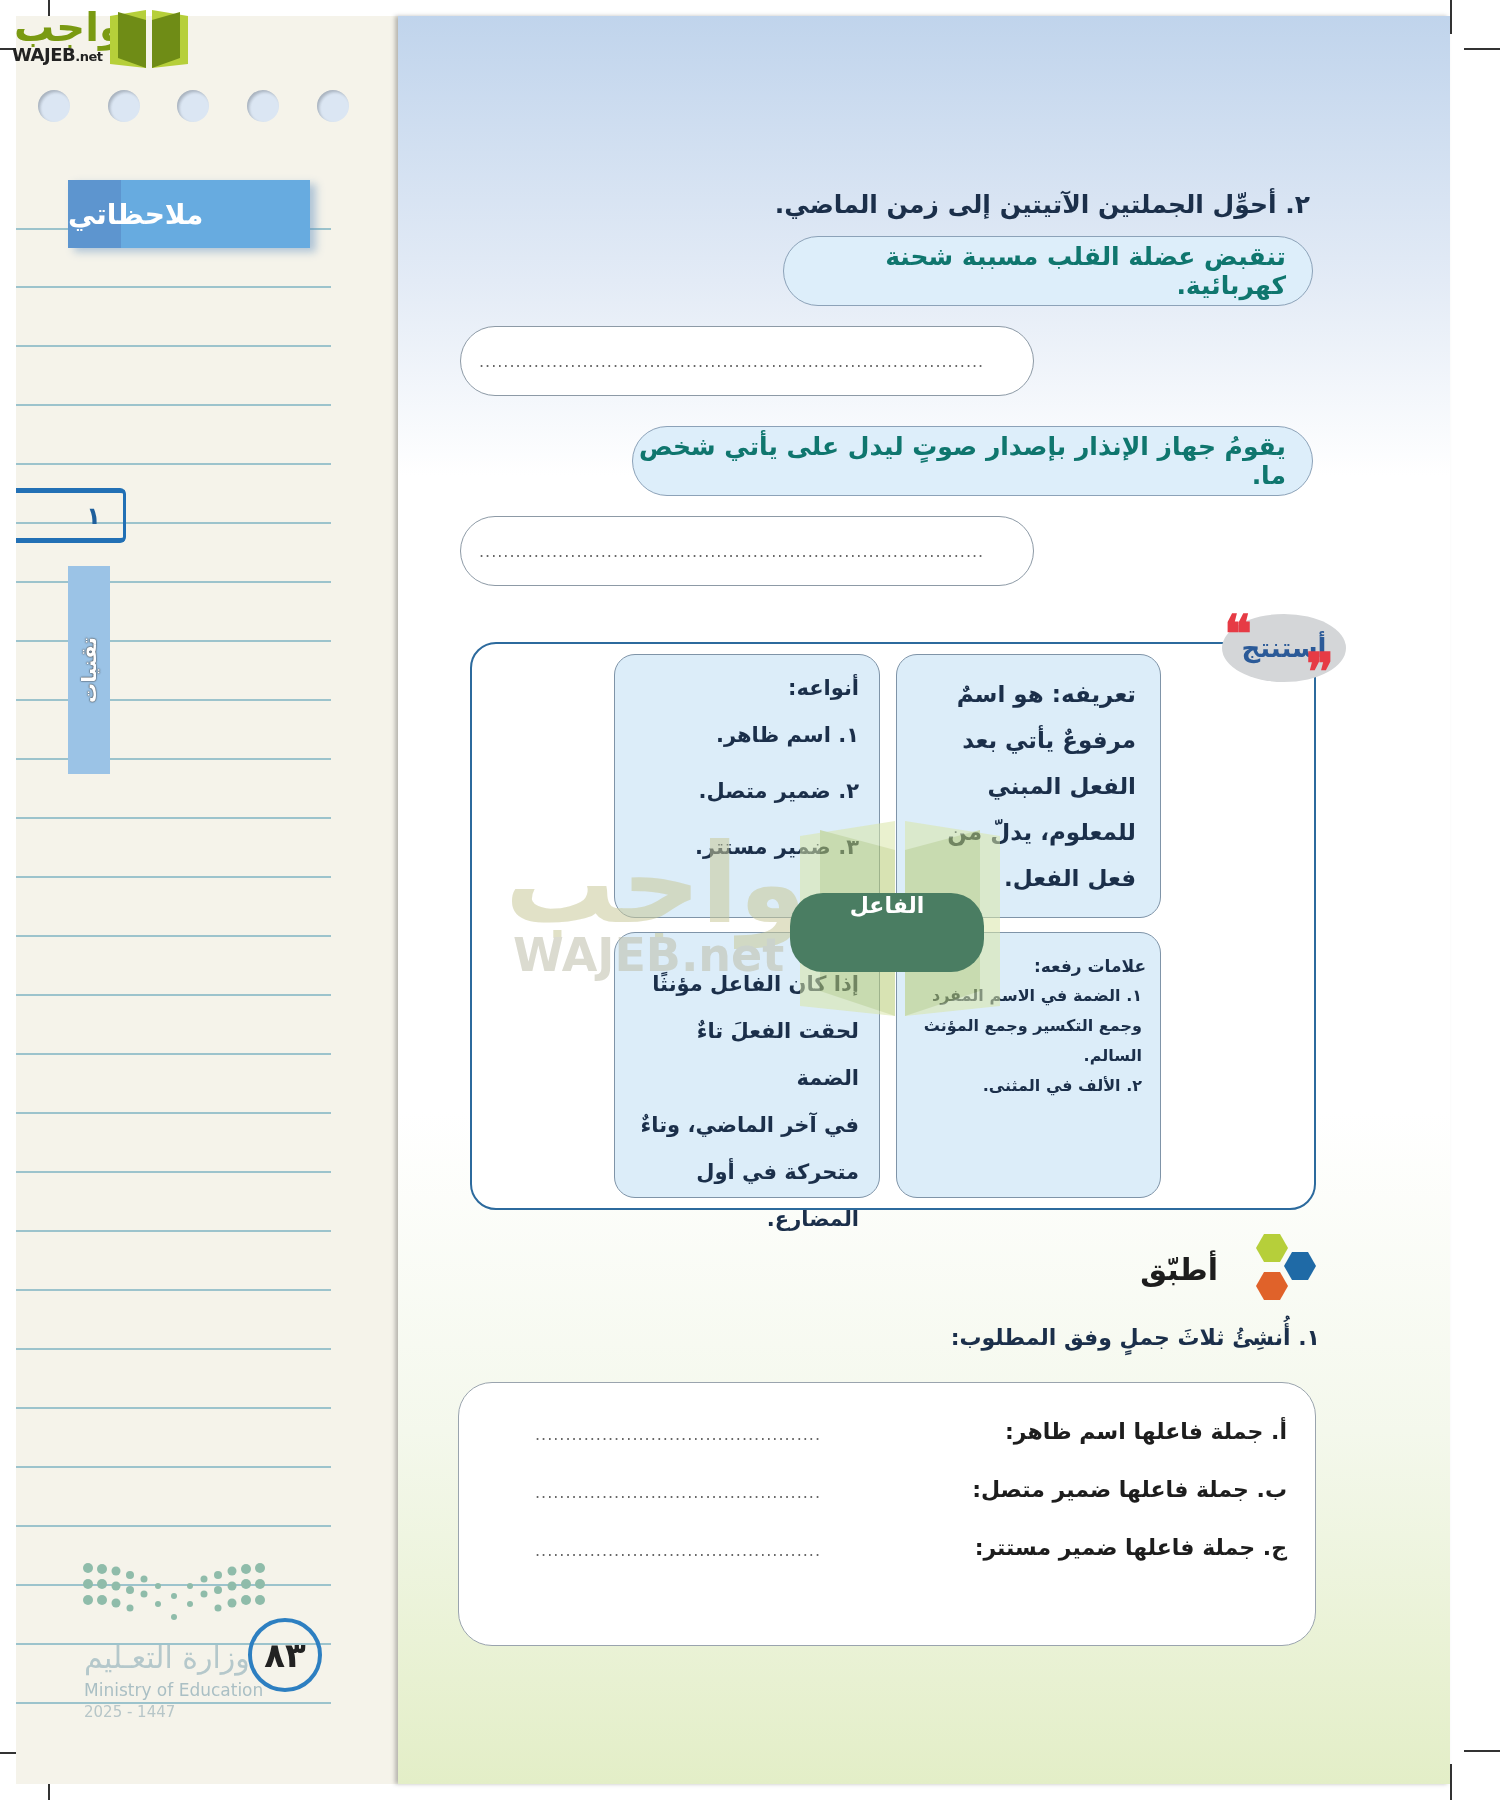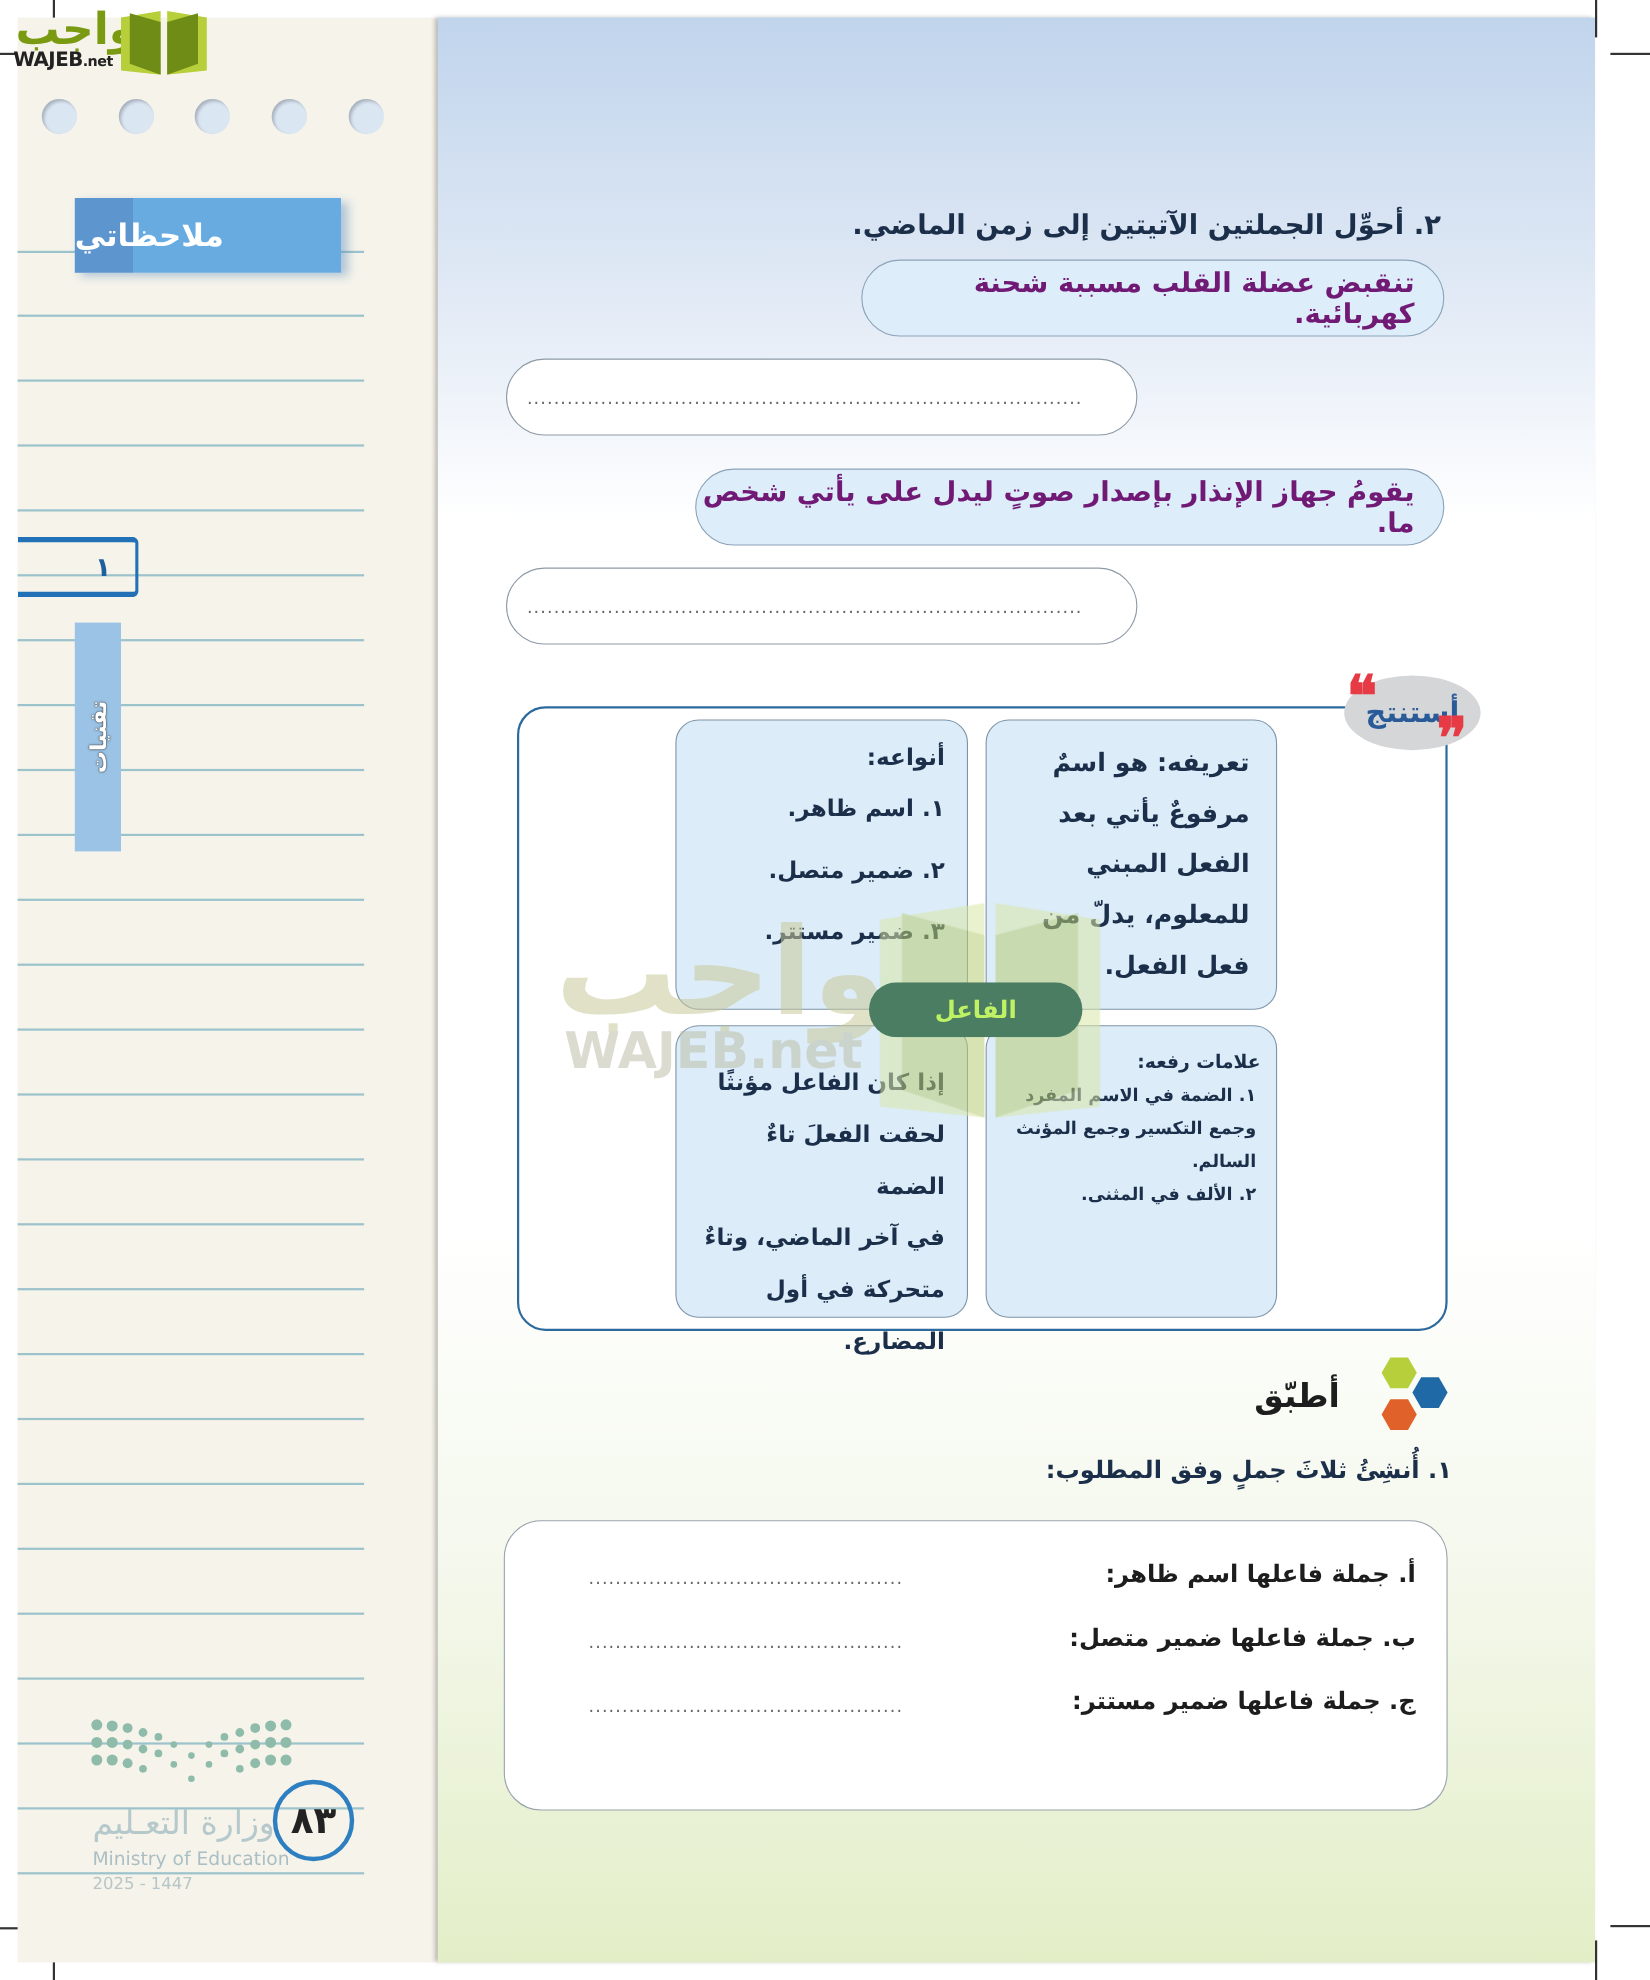--- a/index.html
+++ b/index.html
@@ -63,21 +63,21 @@
 
   
   .page {
     position:absolute; left:398px; top:16px; width:1052px; height:1768px;
     background:linear-gradient(180deg,#c0d4ec 0%,#e3ebf6 15%,#ffffff 26%,#ffffff 62%,#f4f8ec 80%,#e3eec7 100%);
     box-shadow:-3px 0 4px rgba(0,0,0,0.25);
   }
   .q-title { position:absolute; right:190px; top:190px; color:#1b2f4a; font-size:25px; font-weight:bold; direction:rtl; }
   .sentence-pill {
     position:absolute; background:#ddeefa; border:1.5px solid #8ca2b8; border-radius:36px;
-    color:#701a75; font-weight:bold; font-size:25px; direction:rtl; box-sizing:border-box;
+    color:#0f766e; font-weight:bold; font-size:25px; direction:rtl; box-sizing:border-box;
     display:flex; align-items:center; padding-right:26px;text-align:right;
   }
   .answer-pill {
     position:absolute; background:#fff; border:1.5px solid #8d9aa6; border-radius:36px; box-sizing:border-box;
     display:flex; align-items:center; padding-left:18px;
   }
   .dots-line { color:#666; font-size:16px; letter-spacing:1px; white-space:nowrap; overflow:hidden; }
 
   
   .conclude-frame {
@@ -89,23 +89,23 @@
     background:#d4d6d8; color:#2b5a98; font-weight:bold; font-size:26px;
     display:flex; align-items:center; justify-content:center; direction:rtl;
   }
   .quote-mark { position:absolute; color:#e63b45; font-size:52px; font-weight:bold; line-height:1; font-family:"DejaVu Serif", serif; }
   .cell {
     position:absolute; background:#dcedf9; border:1.5px solid #7f94a8; border-radius:21px; box-sizing:border-box;
     direction:rtl; color:#1b2f4a; font-weight:bold;
   }
   .cell p { margin:0; }
   .center-pill {
-    position:absolute; left:790px; top:893px; width:194px; height:50px; border-radius:33px;
-    background:#4a7d62; color:#bef264; font-weight:bold; font-size:22px;
-    display:flex; align-items:center; justify-content:center; direction:rtl; z-index:3;
+    position:absolute; left:790px; top:893px; width:194px; height:79px; border-radius:33px;
+    background:#4a7d62; color:#ffffff; font-weight:bold; font-size:22px;
+    display:flex; justify-content:center; direction:rtl; z-index:3;
   }
   .watermark { position:absolute; left:505px; top:820px; z-index:2; pointer-events:none; opacity:0.55; }
   .wm-ar { position:absolute; left:0; top:0; color:#c9c99a; font-size:110px; font-weight:bold; }
   .wm-en { position:absolute; left:8px; top:108px; color:#bdbdaa; font-size:46px; font-weight:bold; }
   .wm-book { position:absolute; left:290px; top:-4px; width:210px; height:200px; }
 
   
   .apply-title { position:absolute; right:282px; top:1252px; color:#1d1d1d; font-weight:bold; font-size:30px; direction:rtl; }
   .hexes { position:absolute; left:1246px; top:1232px; width:78px; height:74px; }
   .apply-q { position:absolute; right:180px; top:1325px; color:#1b2f4a; font-weight:bold; font-size:22px; direction:rtl; }

